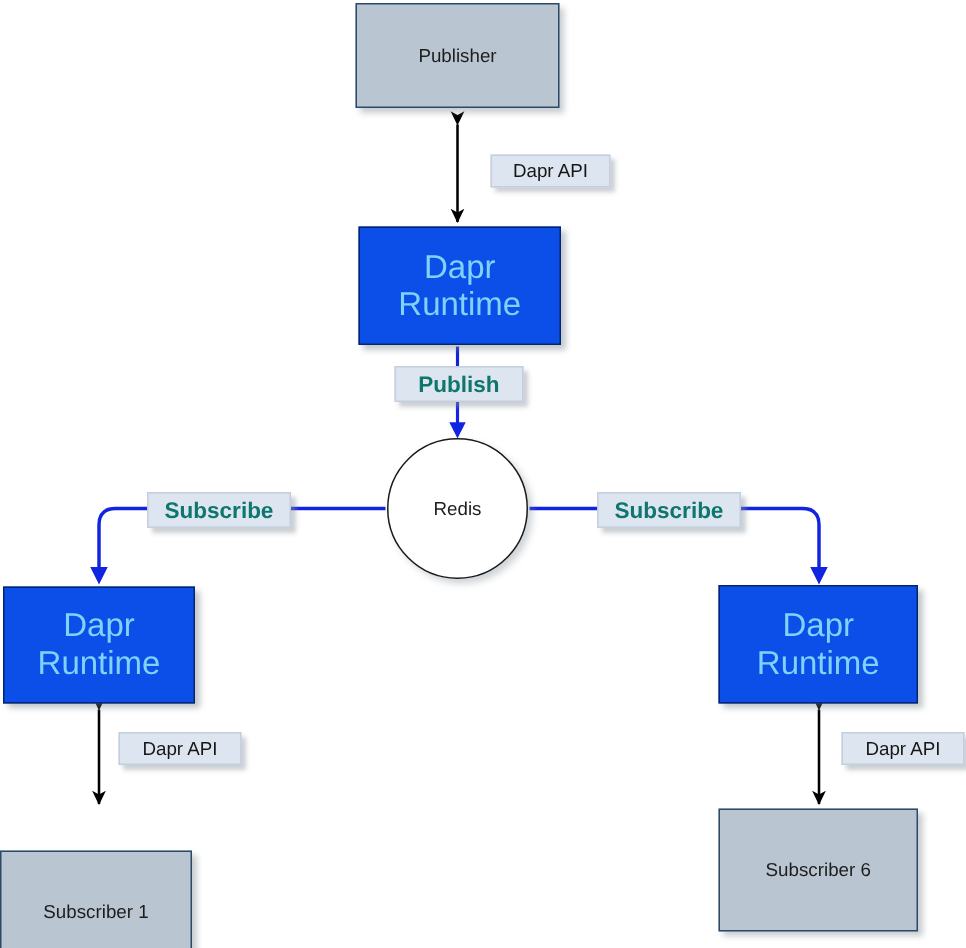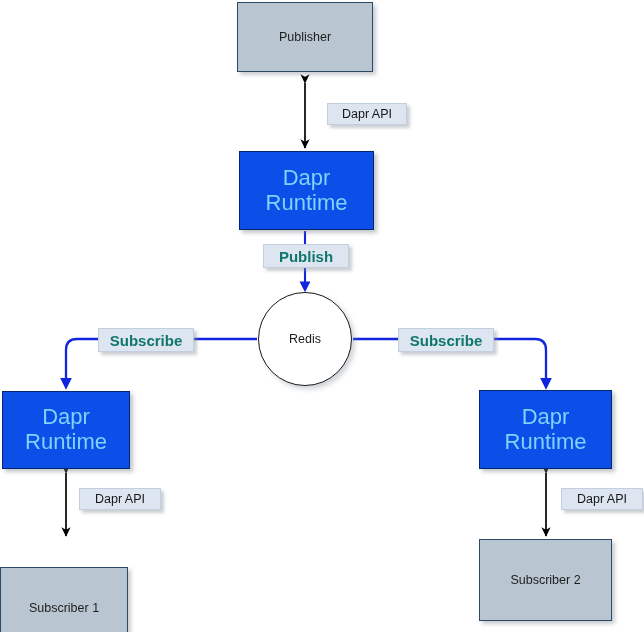--- a/index.html
+++ b/index.html
@@ -127,21 +127,21 @@
   <div class="node node-blue" style="left:479px;top:390px;width:133px;height:79px;">
     <span>Dapr
 Runtime</span>
   </div>
 
   <div class="node node-gray" style="left:0;top:539px;width:128px;height:82px;margin-top:28px;">
     <span>Subscriber 1</span>
   </div>
 
   <div class="node node-gray" style="left:479px;top:539px;width:133px;height:82px;">
-    <span>Subscriber 2</span>
+    <span>Subscriber 6</span>
   </div>
 
   <div class="edge-label lbl-plain" style="left:315px;top:103px;width:80px;height:22px;">
     <span>Dapr API</span>
   </div>
 
   <div class="edge-label lbl-blue" style="left:263px;top:244px;width:86px;height:24px;">
     <span>Publish</span>
   </div>
 

